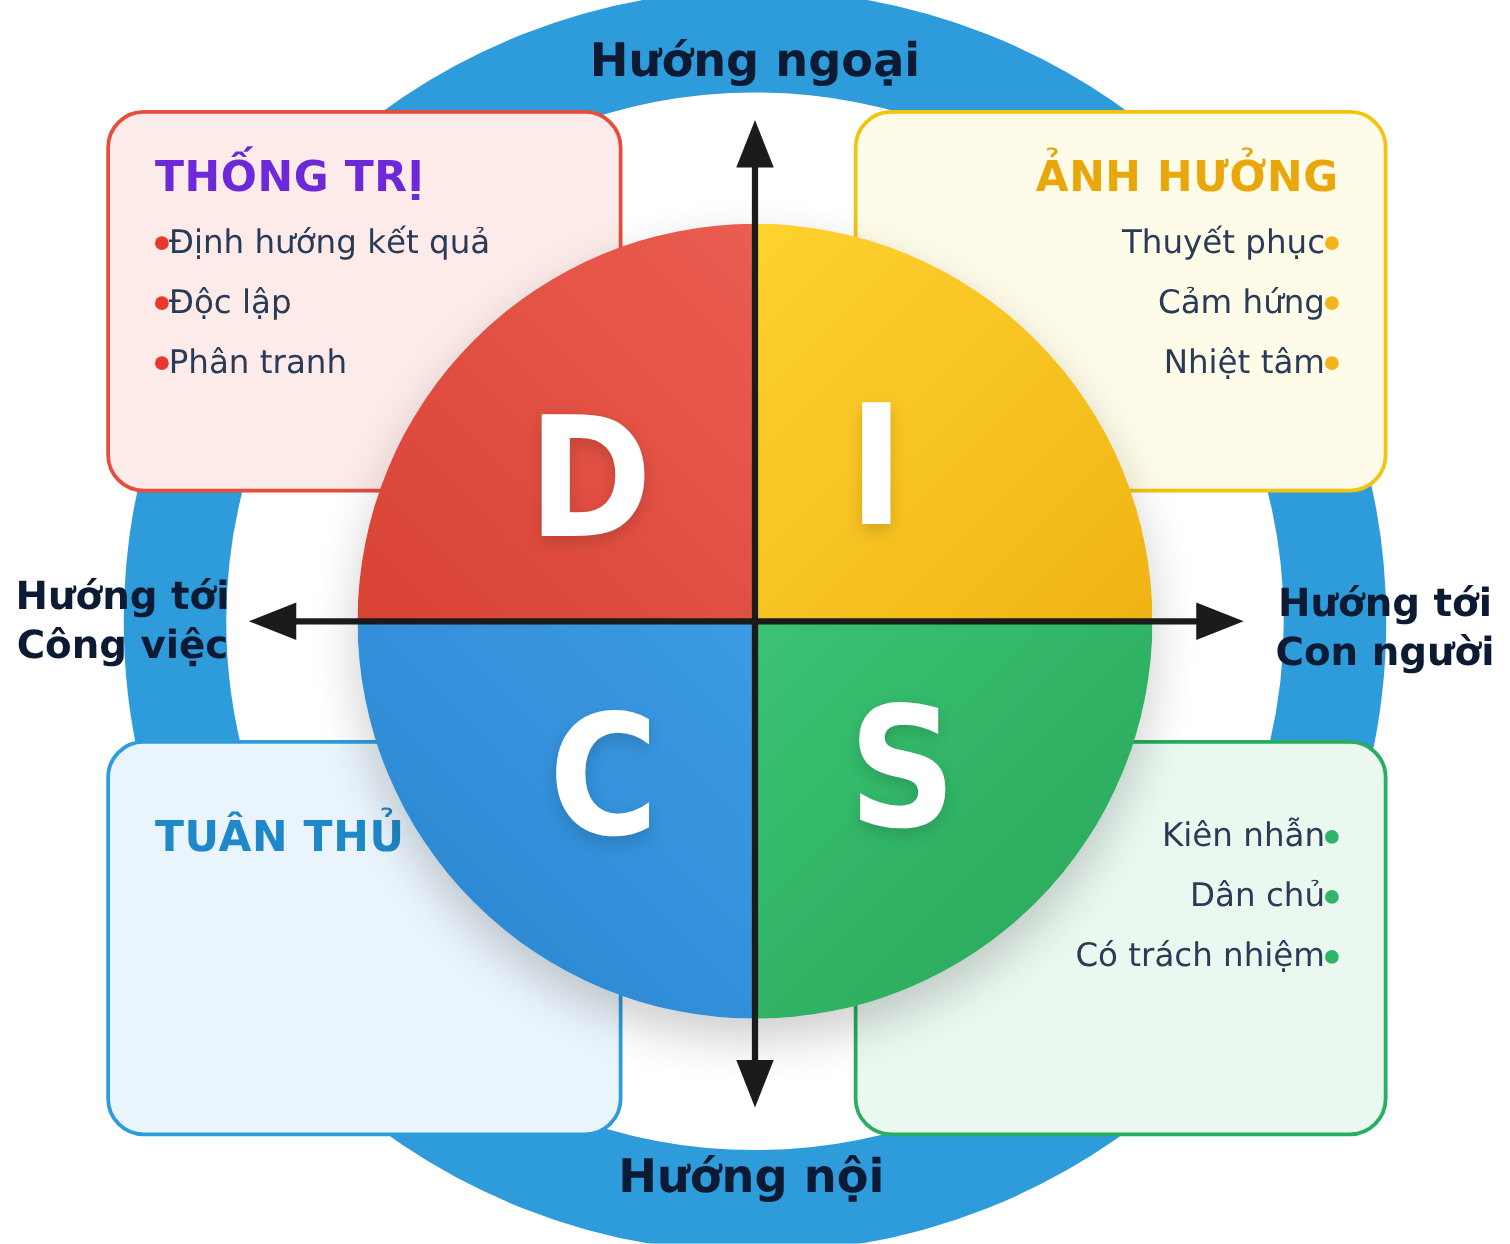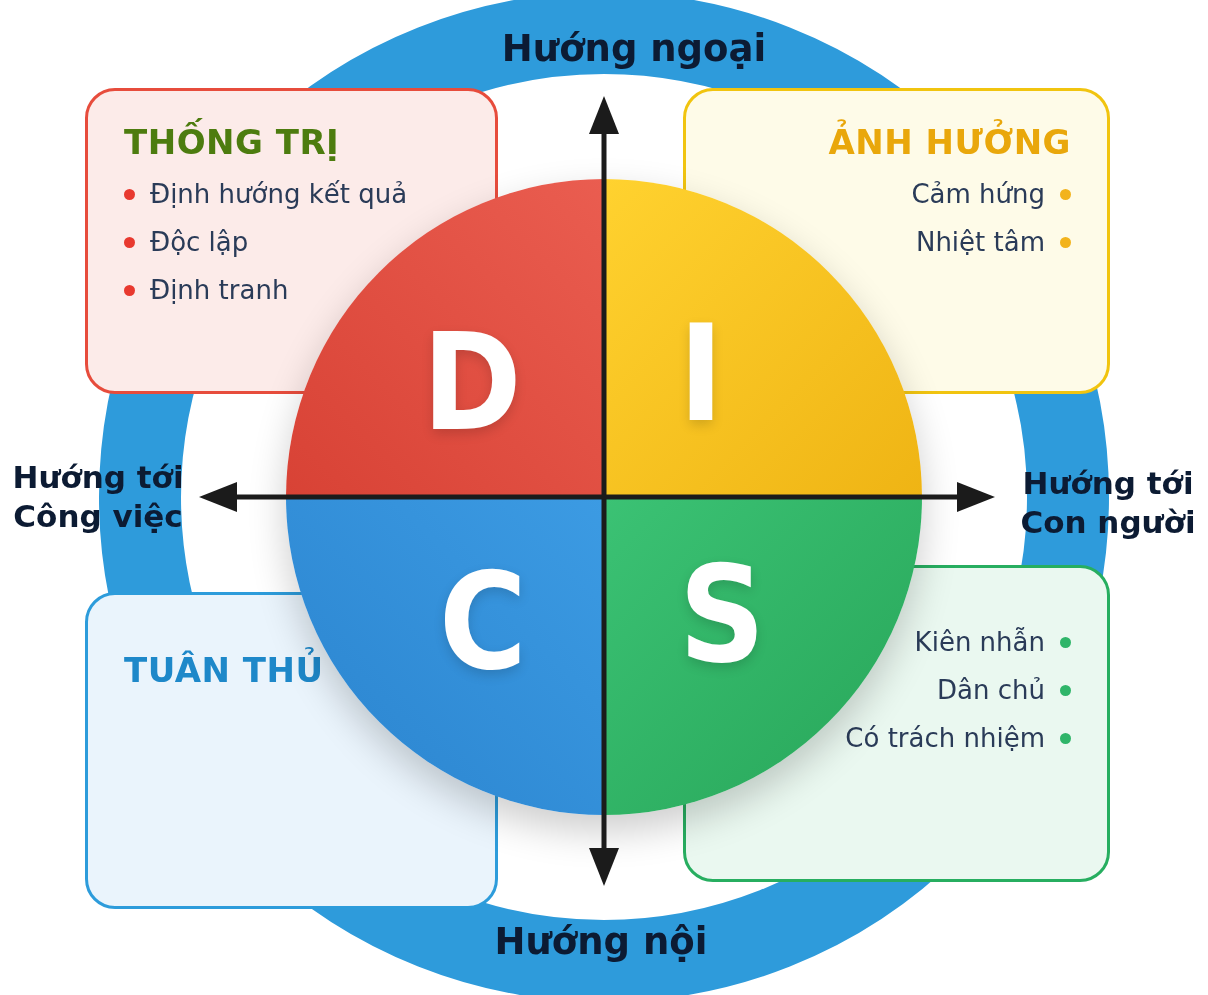--- a/index.html
+++ b/index.html
@@ -35,42 +35,41 @@
     margin: 0;
     font-size: 34px;
     font-weight: bold;
     letter-spacing: 0.5px;
     line-height: 1.15;
   }
   .card ul { list-style: none; margin: 0; padding: 0; }
   .card li {
     display: flex;
     align-items: center;
-    gap: 15px;
     font-size: 26px;
     line-height: 32px;
     color: #2A3B58;
     margin: 16px 0;
   }
   .dot { width: 11px; height: 11px; border-radius: 50%; flex: 0 0 auto; }
 
   .card-d { left: 85px;  top: 88px;  width: 413px; height: 306px; background: #FCEBE9; border: 3px solid #E74C3C; }
-  .card-d h2 { color: #4d7c0f; margin-bottom: 4px; }
+  .card-d h2 { color: #6d28d9; margin-bottom: 4px; }
   .card-d .dot { background: #E8392F; }
 
   .card-i { left: 683px; top: 88px;  width: 427px; height: 306px; background: #FEFBE8; border: 3px solid #F1C40F; text-align: right; }
   .card-i h2 { color: #E9A70B; }
   .card-i li { flex-direction: row-reverse; }
   .card-i .dot { background: #F2B31C; }
 
   .card-c { left: 85px;  top: 592px; width: 413px; height: 317px; background: #EAF4FC; border: 3px solid #2D9CDB; padding-top: 42px; }
   .card-c h2 { color: #1E88C9; margin-top: 14px; }
   .card-c .dot { background: #2D9CDB; }
 
-  .card-s { left: 683px; top: 565px; width: 427px; height: 317px; background: #EAF8F0; border: 3px solid #27AE60; text-align: center; padding-top: 42px; }
+  .card-s { left: 683px; top: 592px; width: 427px; height: 317px; background: #EAF8F0; border: 3px solid #27AE60; text-align: center; padding-top: 42px; }
   .card-s h2 { color: #27AE60; margin-top: 22px; }
   .card-s li { flex-direction: row-reverse; }
   .card-s .dot { background: #2FB569; }
 
   
   .disc-circle {
     position: absolute;
     left: 286px; top: 179px;
     width: 636px; height: 636px;
     border-radius: 50%;
@@ -105,21 +104,21 @@
   
   .axes { position: absolute; left: 0; top: 0; z-index: 4; }
 
   .axis-label {
     position: absolute;
     z-index: 6;
     color: #0C1B33;
     font-weight: bold;
     white-space: nowrap;
   }
-  .axis-label.top    { left: 634px; top: 48px;  transform: translate(-50%, -50%); font-size: 37px; }
+  .axis-label.top    { left: 604px; top: 48px;  transform: translate(-50%, -50%); font-size: 37px; }
   .axis-label.bottom { left: 601px; top: 941px; transform: translate(-50%, -50%); font-size: 37px; }
   .axis-label.side   { width: 212px; text-align: center; font-size: 31px; line-height: 39px; white-space: normal; }
   .axis-label.left   { left: -8px;  top: 497px; transform: translateY(-50%); }
   .axis-label.right  { left: 1002px; top: 503px; transform: translateY(-50%); }
 </style>
 </head>
 <body>
 
 <div class="stage">
 
@@ -131,28 +130,32 @@
       <li>
         <span class="dot"></span>
         <span>Định hướng kết quả</span>
       </li>
       <li>
         <span class="dot"></span>
         <span>Độc lập</span>
       </li>
       <li>
         <span class="dot"></span>
-        <span>Định tranh</span>
+        <span>Phân tranh</span>
       </li>
     </ul>
   </div>
 
   <div class="card card-i">
     <h2>ẢNH HƯỞNG</h2>
     <ul>
+      <li>
+        <span class="dot"></span>
+        <span>Thuyết phục</span>
+      </li>
       <li>
         <span class="dot"></span>
         <span>Cảm hứng</span>
       </li>
       <li>
         <span class="dot"></span>
         <span>Nhiệt tâm</span>
       </li>
     </ul>
   </div>

